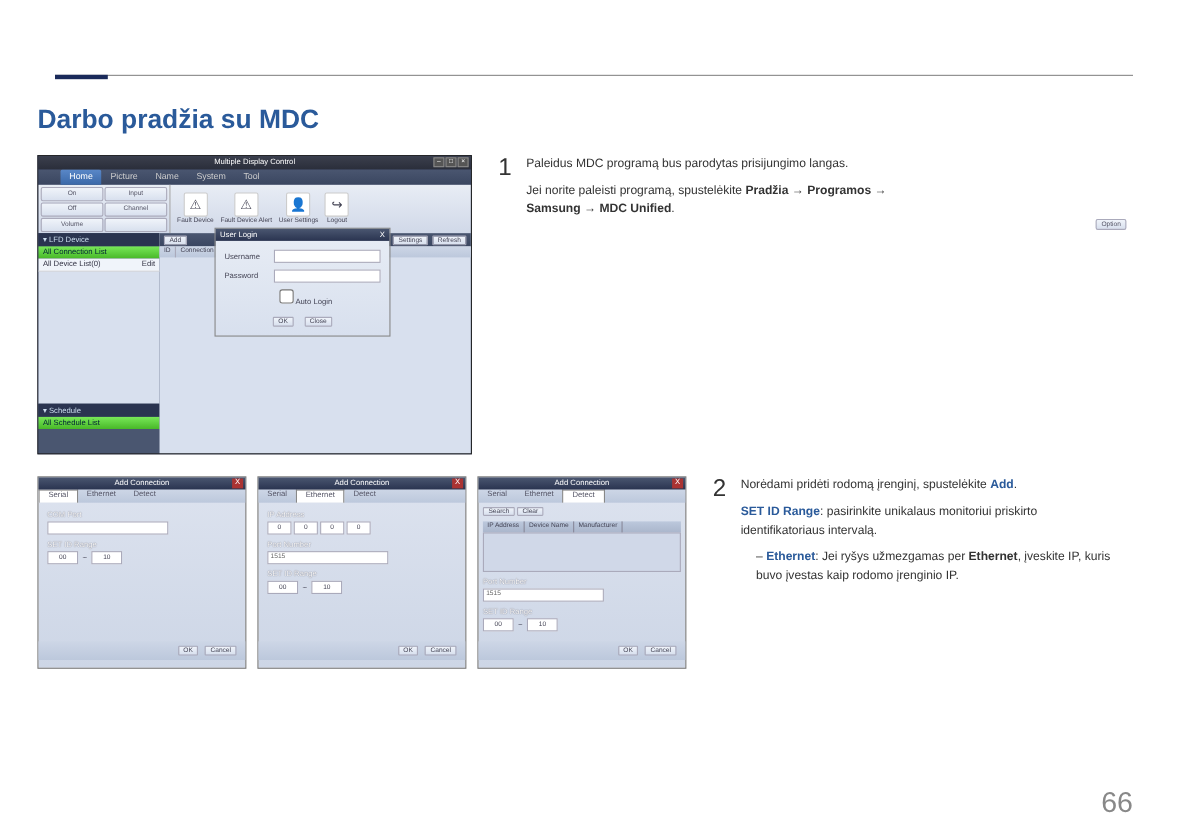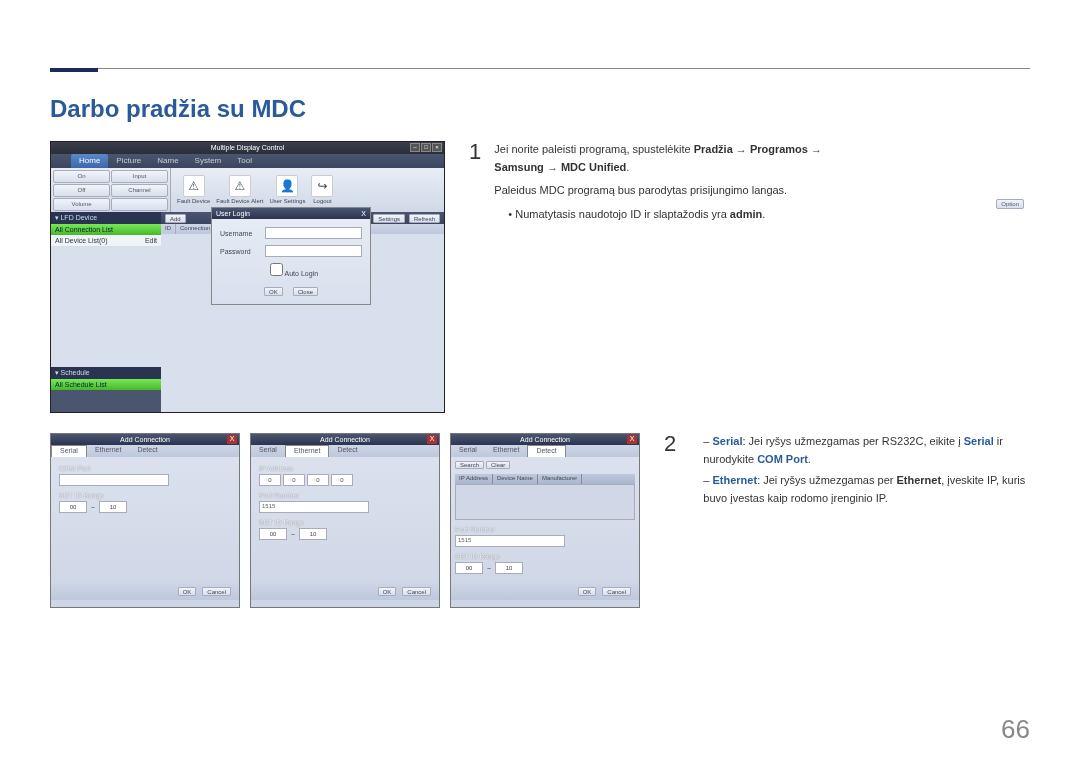--- a/index.html
+++ b/index.html
@@ -24,21 +24,21 @@
     position: absolute;
     top: 68px;
     left: 50px;
     width: 48px;
     height: 4px;
     background: #1a2a5a;
   }
   .content {
     position: absolute;
     top: 95px;
-    left: 50px;
+    left: 34px;
     right: 50px;
   }
   .title {
     font-size: 24px;
     color: #2a5a9a;
     font-weight: bold;
     margin-bottom: 18px;
   }
   .row { display: flex; gap: 24px; margin-bottom: 20px; }
   .text-col { flex: 1; }
@@ -283,24 +283,23 @@
               </div>
             </div>
           </div>
         </div>
       </div>
     </div>
 
     <div class="text-col">
       <span class="step-num">1</span>
       <div class="step-text">
+        <p>Paleidus MDC programą bus parodytas prisijungimo langas.</p>
         <p><span>Jei norite paleisti programą, spustelėkite </span><span class="b">Pradžia → Programos → Samsung → MDC Unified</span>.</p>
-        <p>Paleidus MDC programą bus parodytas prisijungimo langas.</p>
         <ul>
-          <li><span>Numatytasis naudotojo ID ir slaptažodis yra </span><span class="b">admin</span>.</li>
         </ul>
       </div>
     </div>
   </div>
 
   <div class="row">
     <div class="addconn-row">
 
       <div class="addconn">
         <div class="ac-title"><span>Add Connection</span><span class="ac-close">X</span></div>
@@ -400,22 +399,23 @@
           <span class="mini-btn">OK</span>
           <span class="mini-btn">Cancel</span>
         </div>
       </div>
 
     </div>
 
     <div class="text-col">
       <span class="step-num">2</span>
       <div class="step-text">
+        <p><span>Norėdami pridėti rodomą įrenginį, spustelėkite </span><span class="blue">Add</span>.</p>
+        <p><span class="blue">SET ID Range</span><span>: pasirinkite unikalaus monitoriui priskirto identifikatoriaus intervalą.</span></p>
         <ul class="dash">
-          <li><span class="blue">Serial</span><span>: Jei ryšys užmezgamas per RS232C, eikite į </span><span class="blue">Serial</span><span> ir nurodykite </span><span class="blue">COM Port</span>.</li>
           <li><span class="blue">Ethernet</span><span>: Jei ryšys užmezgamas per </span><span class="b">Ethernet</span><span>, įveskite IP, kuris buvo įvestas kaip rodomo įrenginio IP.</span></li>
         </ul>
       </div>
     </div>
   </div>
 </div>
 
 <div class="page-num">66</div>
 
 </body></html>

